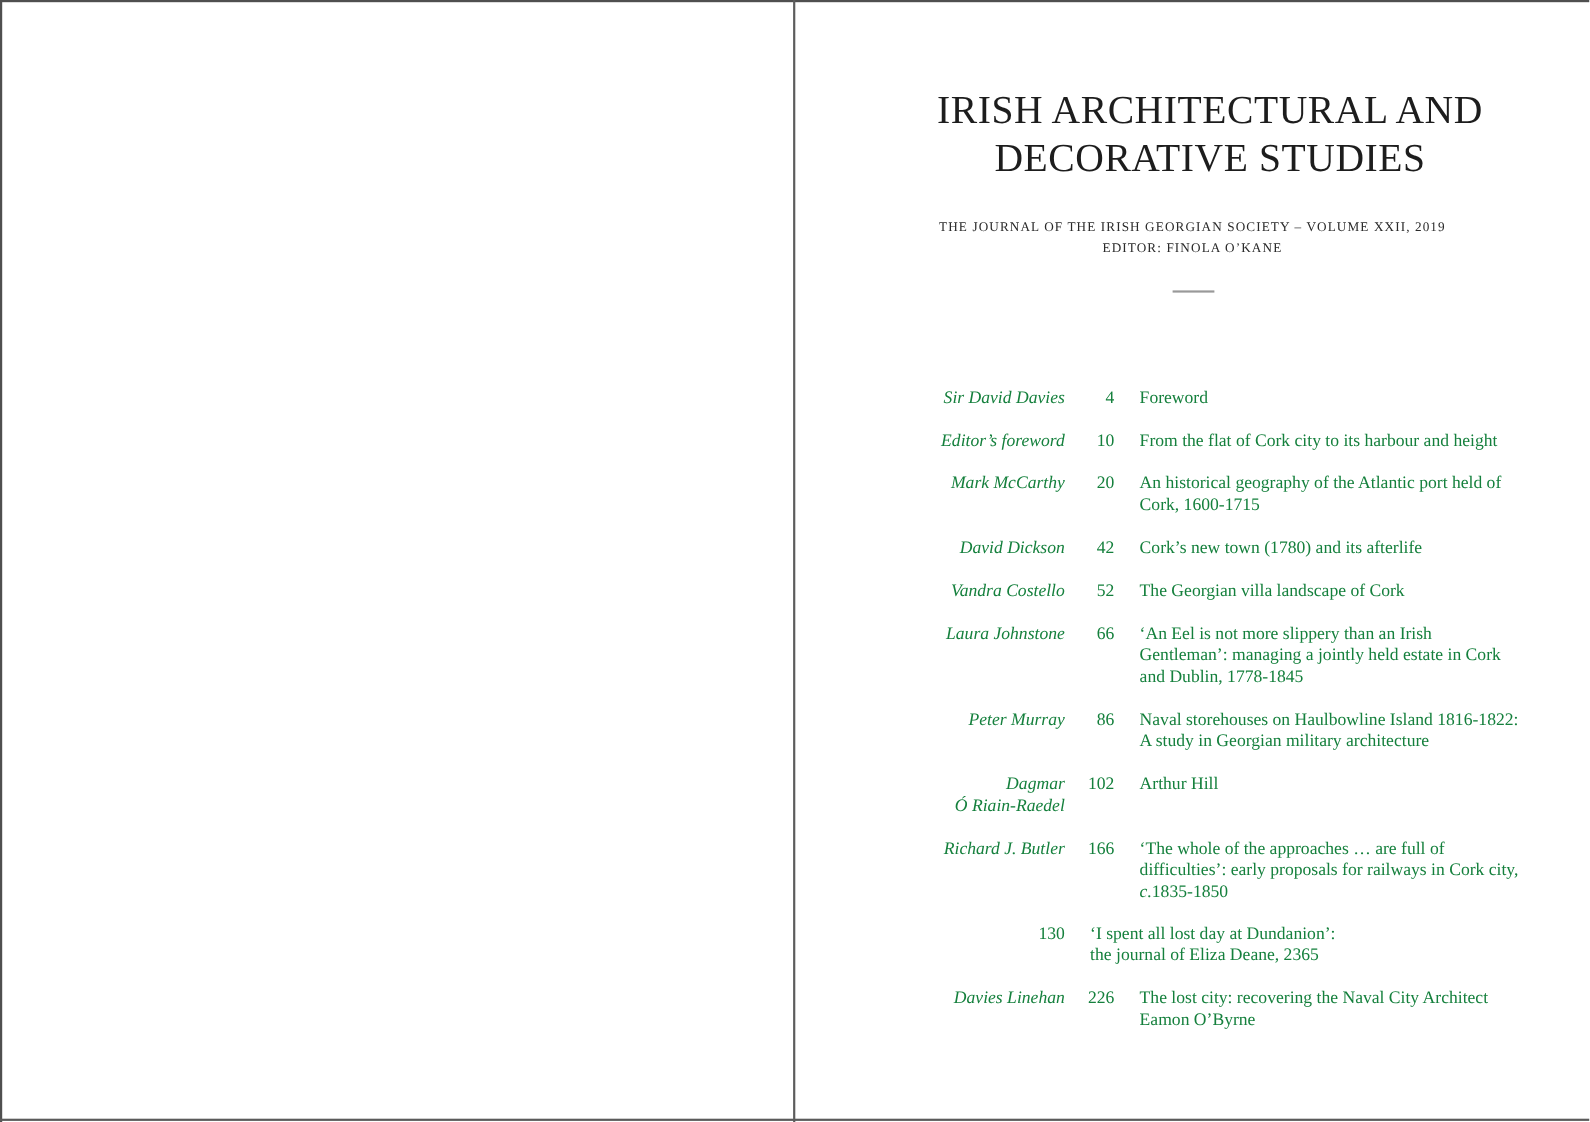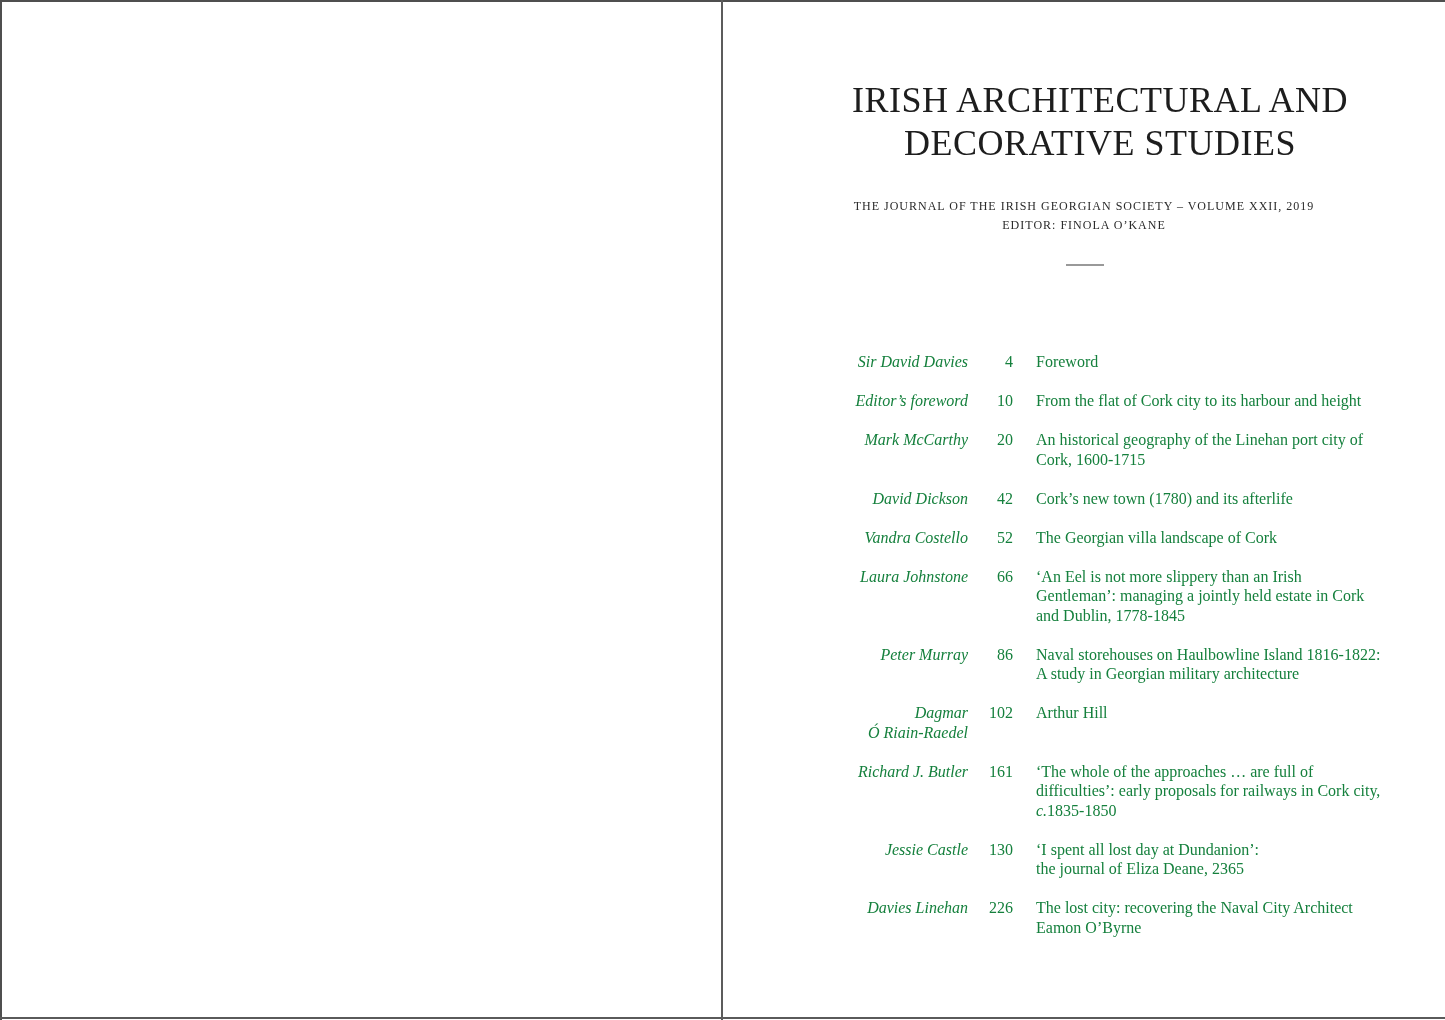--- a/index.html
+++ b/index.html
@@ -97,21 +97,21 @@
           <div>From the flat of Cork city to its harbour and height</div>
         </div>
   </div>
 
   <div class="toc-entry">
     <div class="toc-author">
           <div>Mark McCarthy</div>
         </div>
     <div class="toc-page">20</div>
     <div class="toc-title">
-          <div>An historical geography of the Linehan port city of</div>
+          <div>An historical geography of the Atlantic port held of</div>
           <div>Cork, 1600-1715</div>
         </div>
   </div>
 
   <div class="toc-entry">
     <div class="toc-author">
           <div>David Dickson</div>
         </div>
     <div class="toc-page">42</div>
     <div class="toc-title">
@@ -160,32 +160,29 @@
     <div class="toc-page">102</div>
     <div class="toc-title">
           <div>Arthur Hill</div>
         </div>
   </div>
 
   <div class="toc-entry">
     <div class="toc-author">
           <div>Richard J. Butler</div>
         </div>
-    <div class="toc-page">161</div>
+    <div class="toc-page">166</div>
     <div class="toc-title">
           <div>‘The whole of the approaches … are full of</div>
           <div>difficulties’: early proposals for railways in Cork city,</div>
           <div><i>c.</i>1835-1850</div>
         </div>
   </div>
 
   <div class="toc-entry">
-    <div class="toc-author">
-          <div>Jessie Castle</div>
-        </div>
     <div class="toc-page">130</div>
     <div class="toc-title">
           <div>‘I spent all lost day at Dundanion’:</div>
           <div>the journal of Eliza Deane, 2365</div>
         </div>
   </div>
 
   <div class="toc-entry">
     <div class="toc-author">
           <div>Davies Linehan</div>

